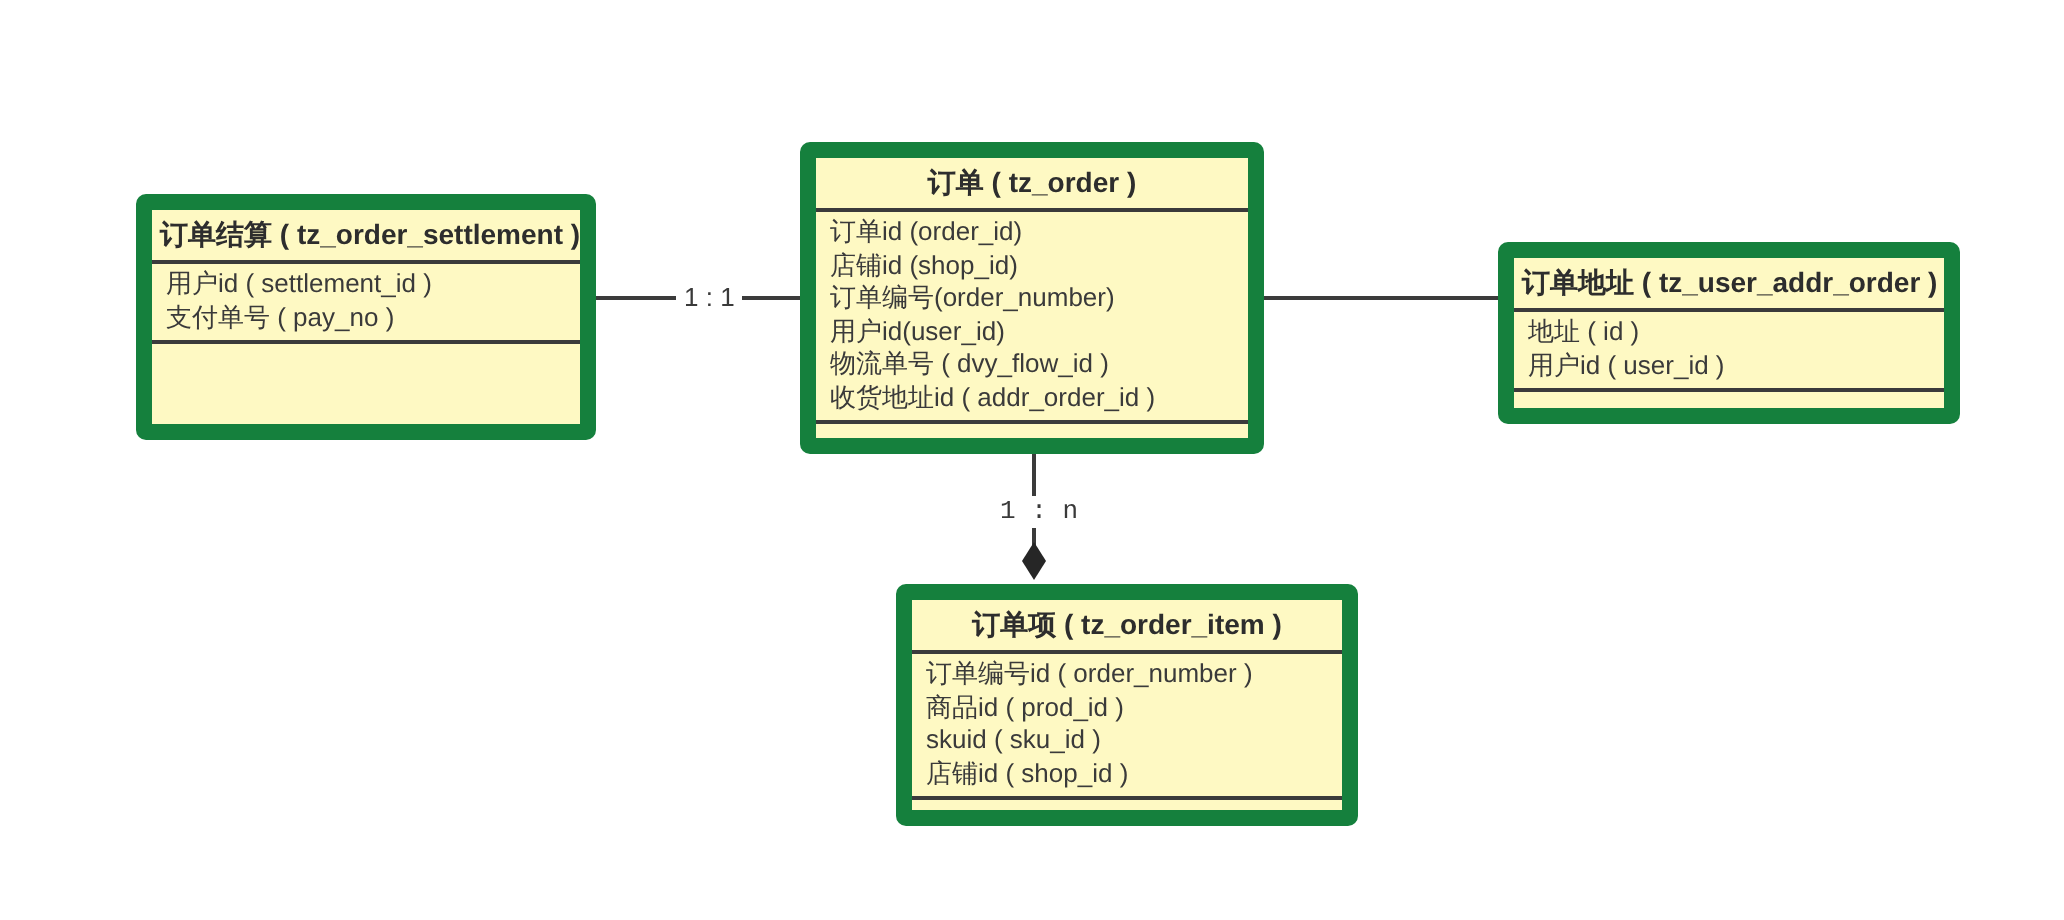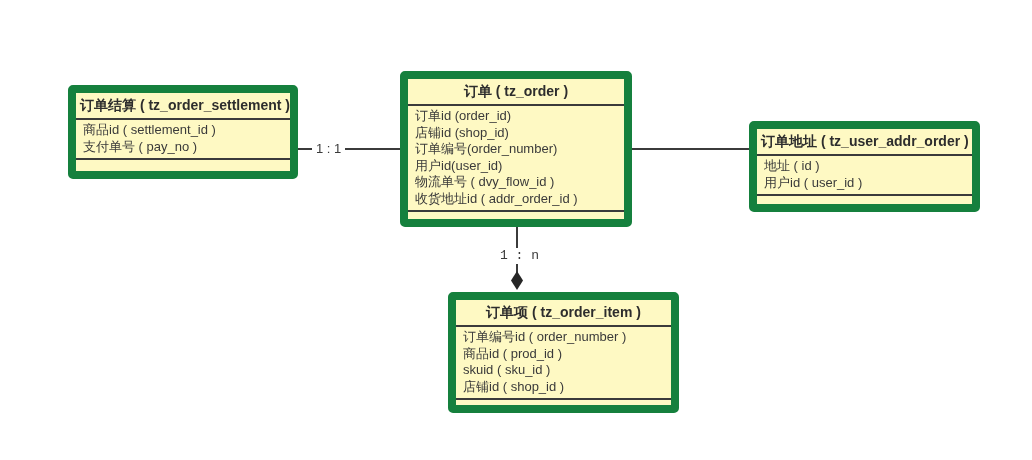--- a/index.html
+++ b/index.html
@@ -67,42 +67,42 @@
     line-height: 16px;
     padding: 0 4px;
     white-space: nowrap;
   }
   .diamond {
     position: absolute;
     width: 12px;
     height: 19px;
   }
   
-  #ent-settlement { left: 68px;  top: 85px;  width: 230px; height: 94px; }
+  #ent-settlement { left: 68px;  top: 97px;  width: 230px; height: 123px; }
   #ent-order      { left: 400px; top: 71px;  width: 232px; height: 156px; }
   #ent-useraddr   { left: 749px; top: 121px; width: 231px; height: 91px;  }
   #ent-orderitem  { left: 402px; top: 292px; width: 231px; height: 121px; margin-left: 46px; }
 
   #conn-settlement-order { left: 298px; top: 148px; width: 102px; }
   #conn-order-addr       { left: 632px; top: 148px; width: 117px; }
   #conn-order-item       { left: 516px; top: 227px; height: 47px; }
 
-  #label-1-1 { left: 312px; top: 141px; }
+  #label-1-1 { left: 338px; top: 141px; }
   #label-1-n { left: 496px; top: 248px; font-family: Liberation Mono, monospace; }
   #diamond-arrow { left: 511px; top: 271px; }
 </style>
 </head>
 <body>
 
 <div id="canvas">
 
   <div class="entity" id="ent-settlement">
     <div class="entity-title">订单结算 ( tz_order_settlement )</div>
     <div class="entity-fields">
-      <div class="entity-field">商品id ( settlement_id )</div>
+      <div class="entity-field">用户id ( settlement_id )</div>
       <div class="entity-field">支付单号 ( pay_no )</div>
     </div>
     <div class="entity-footer"></div>
   </div>
 
   <div class="entity" id="ent-order">
     <div class="entity-title">订单 ( tz_order )</div>
     <div class="entity-fields">
       <div class="entity-field">订单id (order_id)</div>
       <div class="entity-field">店铺id (shop_id)</div>

